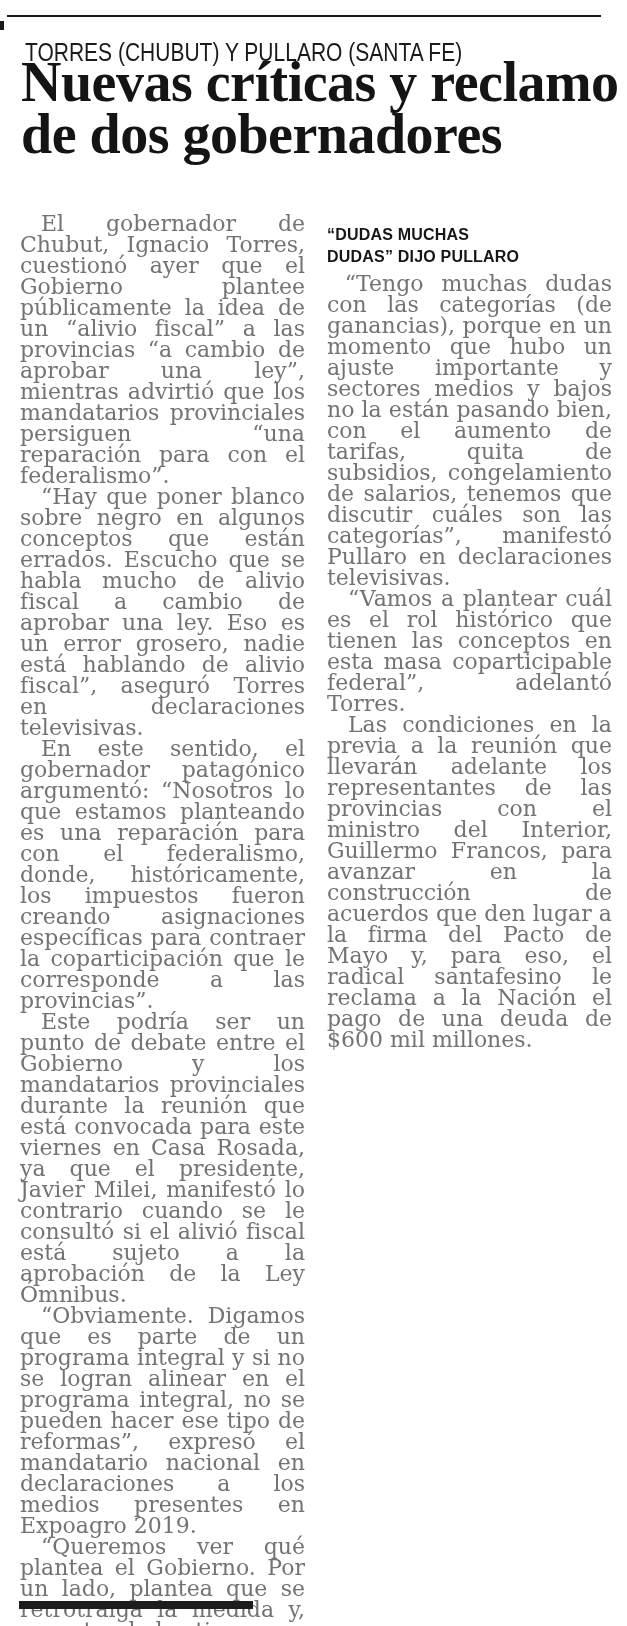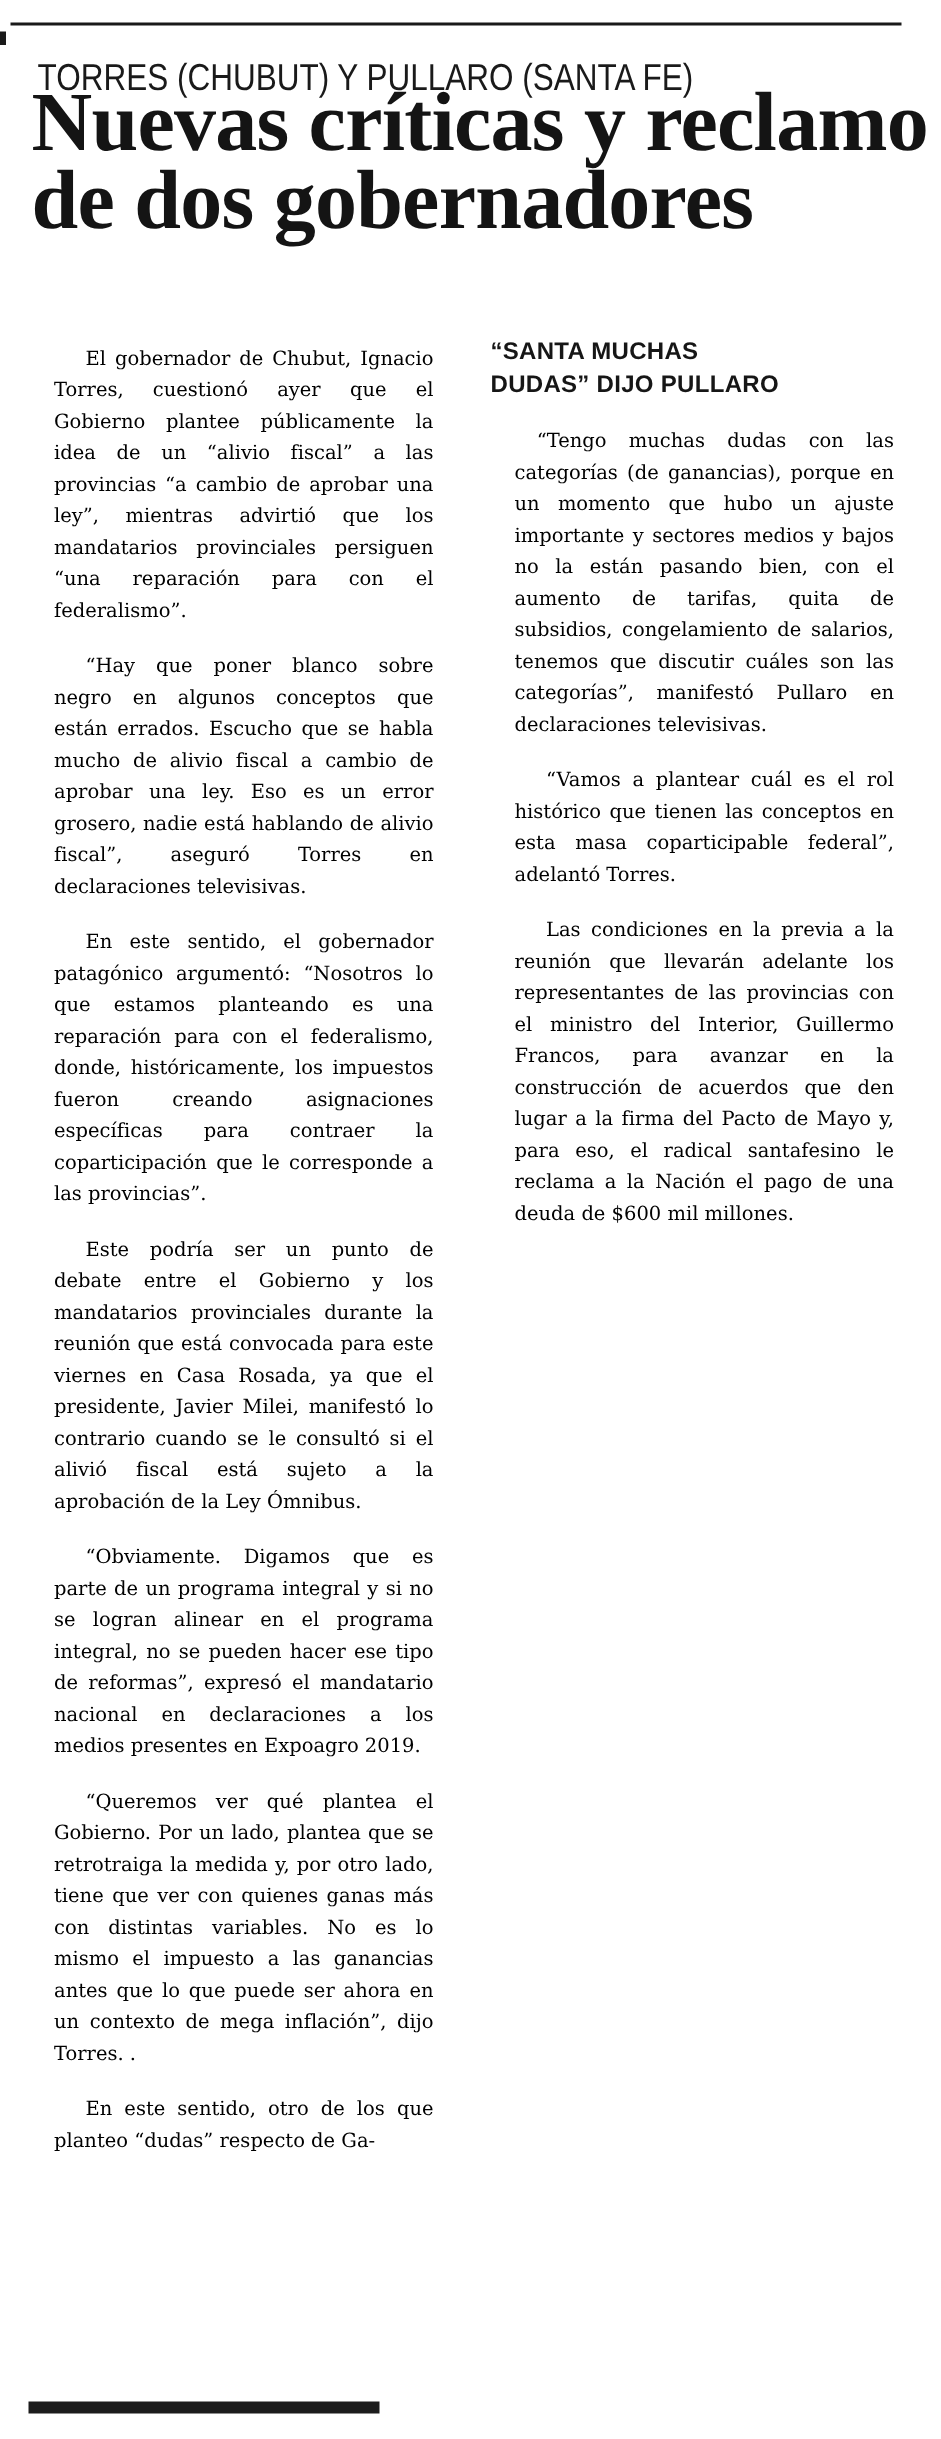--- a/index.html
+++ b/index.html
@@ -62,25 +62,25 @@
   .columns {
     position: absolute;
     left: 20px;
     top: 213px;
     width: 592px;
     display: flex;
     gap: 22px;
   }
   .col { width: 285px; }
   .para {
-    margin: 16px;
-    font-size: 13px;
+    margin: 0;
+    font-size: 22px;
     line-height: 21px;
     text-align: justify;
-    color: #000000;
+    color: #737373;
   }
   .para.indent { text-indent: 21px; }
   .subhead {
     margin: 11px 0 5px 0;
     font-family: "Liberation Sans", sans-serif;
     font-weight: 700;
     font-size: 16px;
     line-height: 22px;
     color: #161616;
     letter-spacing: 0.2px;
@@ -117,21 +117,21 @@
       <p class="para indent">“Hay que poner blanco sobre negro en algunos conceptos que están errados. Escucho que se habla mucho de alivio fiscal a cambio de aprobar una ley. Eso es un error grosero, nadie está hablando de alivio fiscal”, aseguró Torres en declaraciones televisivas.</p>
       <p class="para indent">En este sentido, el gobernador patagónico argumentó: “Nosotros lo que estamos planteando es una reparación para con el federalismo, donde, históricamente, los impuestos fueron creando asignaciones específicas para contraer la coparticipación que le corresponde a las provincias”.</p>
       <p class="para indent">Este podría ser un punto de debate entre el Gobierno y los mandatarios provinciales durante la reunión que está convocada para este viernes en Casa Rosada, ya que el presidente, Javier Milei, manifestó lo contrario cuando se le consultó si el alivió fiscal está sujeto a la aprobación de la Ley Ómnibus.</p>
       <p class="para indent">“Obviamente. Digamos que es parte de un programa integral y si no se logran alinear en el programa integral, no se pueden hacer ese tipo de reformas”, expresó el mandatario nacional en declaraciones a los medios presentes en Expoagro 2019.</p>
       <p class="para indent">“Queremos ver qué plantea el Gobierno. Por un lado, plantea que se retrotraiga la medida y, por otro lado, tiene que ver con quienes ganas más con distintas variables. No es lo mismo el impuesto a las ganancias antes que lo que puede ser ahora en un contexto de mega inflación”, dijo Torres. .</p>
       <p class="para indent">En este sentido, otro de los que planteo “dudas” respecto de Ga-</p>
     </div>
 
     <div class="col">
       <h2 class="subhead">
-        <span class="sh-line">“SANTA MUCHAS</span>
+        <span class="sh-line">“DUDAS MUCHAS</span>
         <span class="sh-line">DUDAS” DIJO PULLARO</span>
       </h2>
       <p class="para">&nbsp;“Tengo muchas dudas con las categorías (de ganancias), porque en un momento que hubo un ajuste importante y sectores medios y bajos no la están pasando bien, con el aumento de tarifas, quita de subsidios, congelamiento de salarios, tenemos que discutir cuáles son las categorías”, manifestó Pullaro en declaraciones televisivas.</p>
       <p class="para indent">“Vamos a plantear cuál es el rol histórico que tienen las conceptos en esta masa coparticipable federal”, adelantó Torres.</p>
       <p class="para indent">Las condiciones en la previa a la reunión que llevarán adelante los representantes de las provincias con el ministro del Interior, Guillermo Francos, para avanzar en la construcción de acuerdos que den lugar a la firma del Pacto de Mayo y, para eso, el radical santafesino le reclama a la Nación el pago de una deuda de $600 mil millones.</p>
     </div>
 
   </div>
 
   <div class="end-bar"></div>

